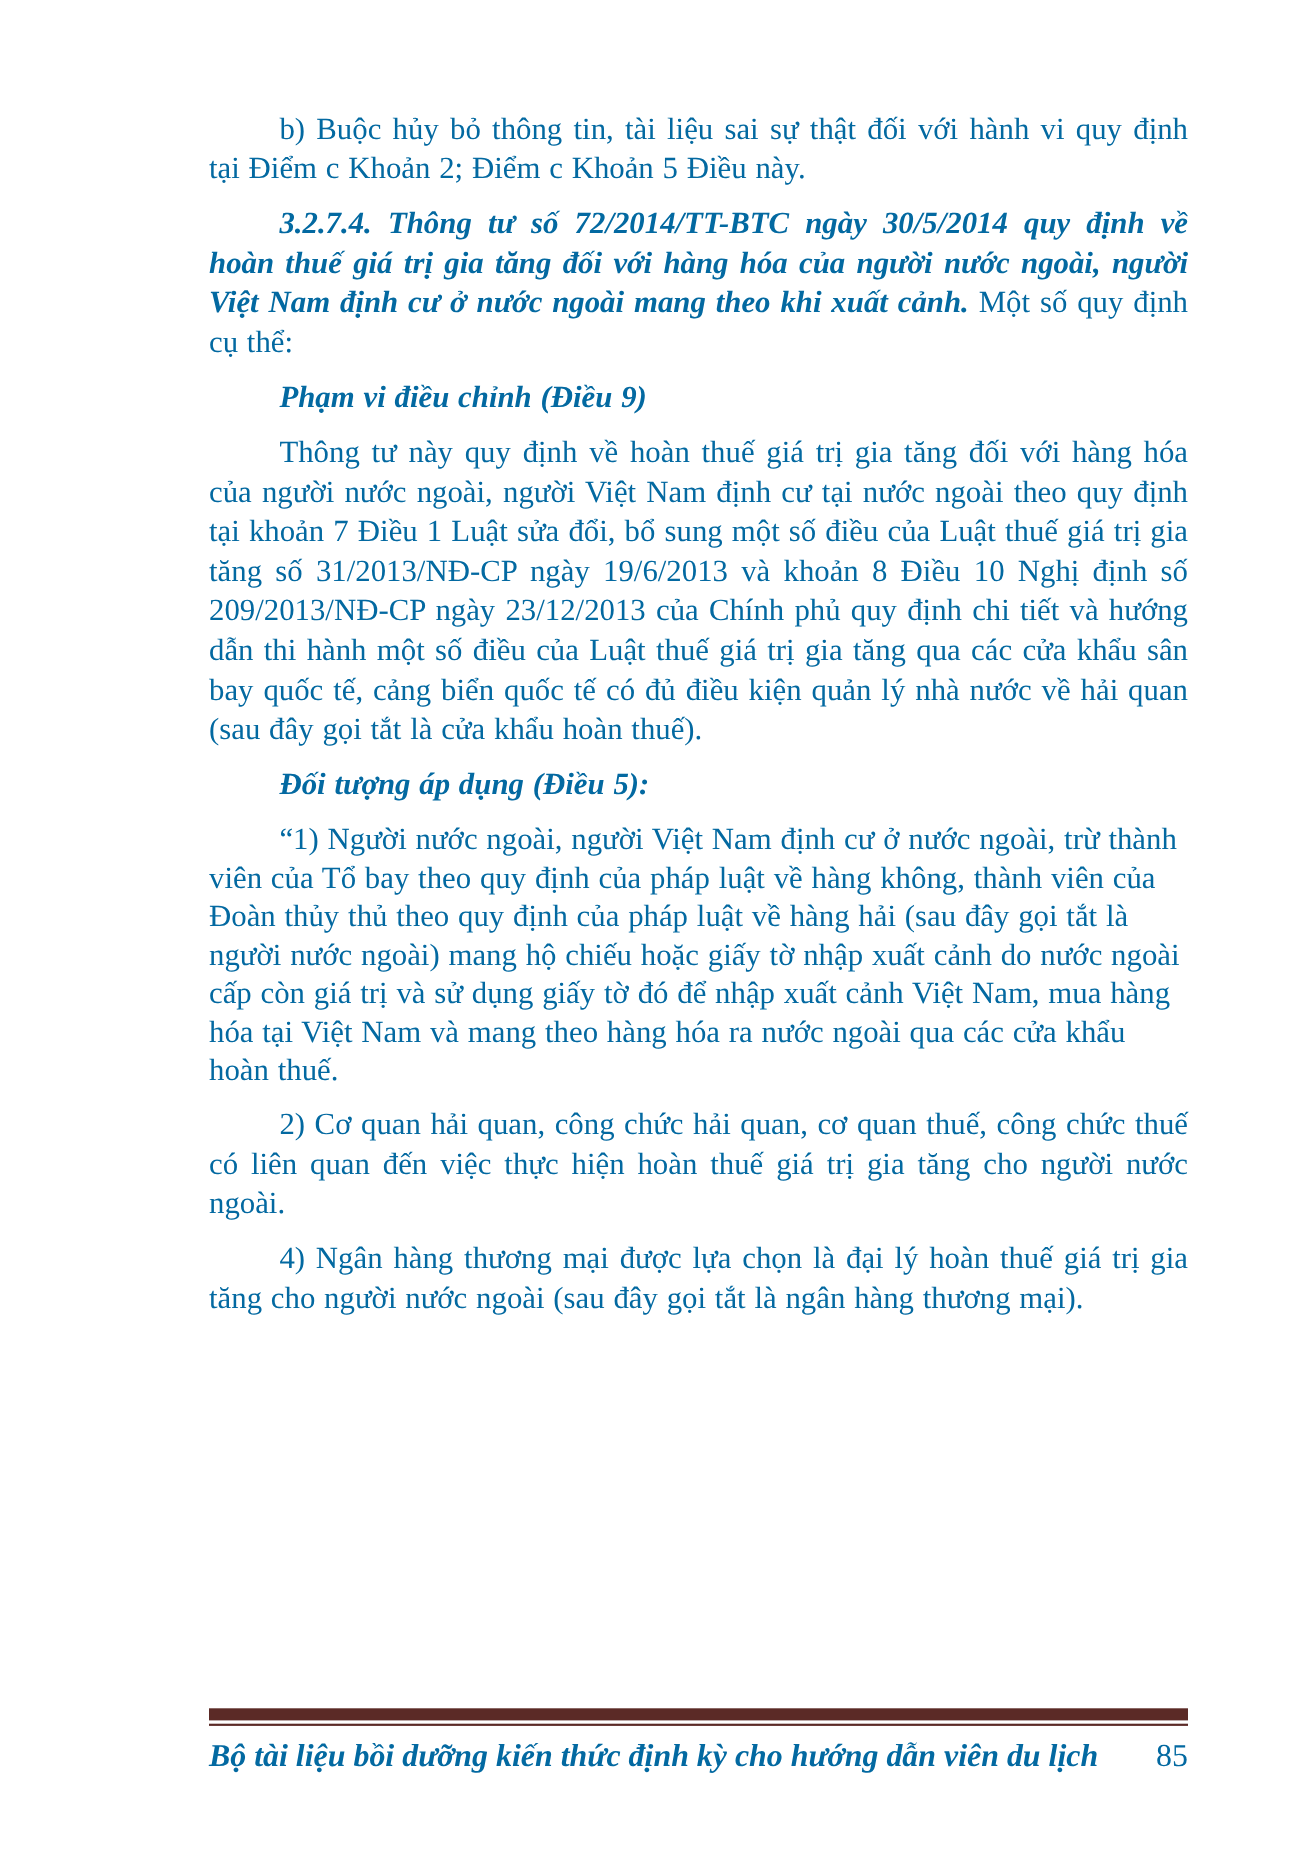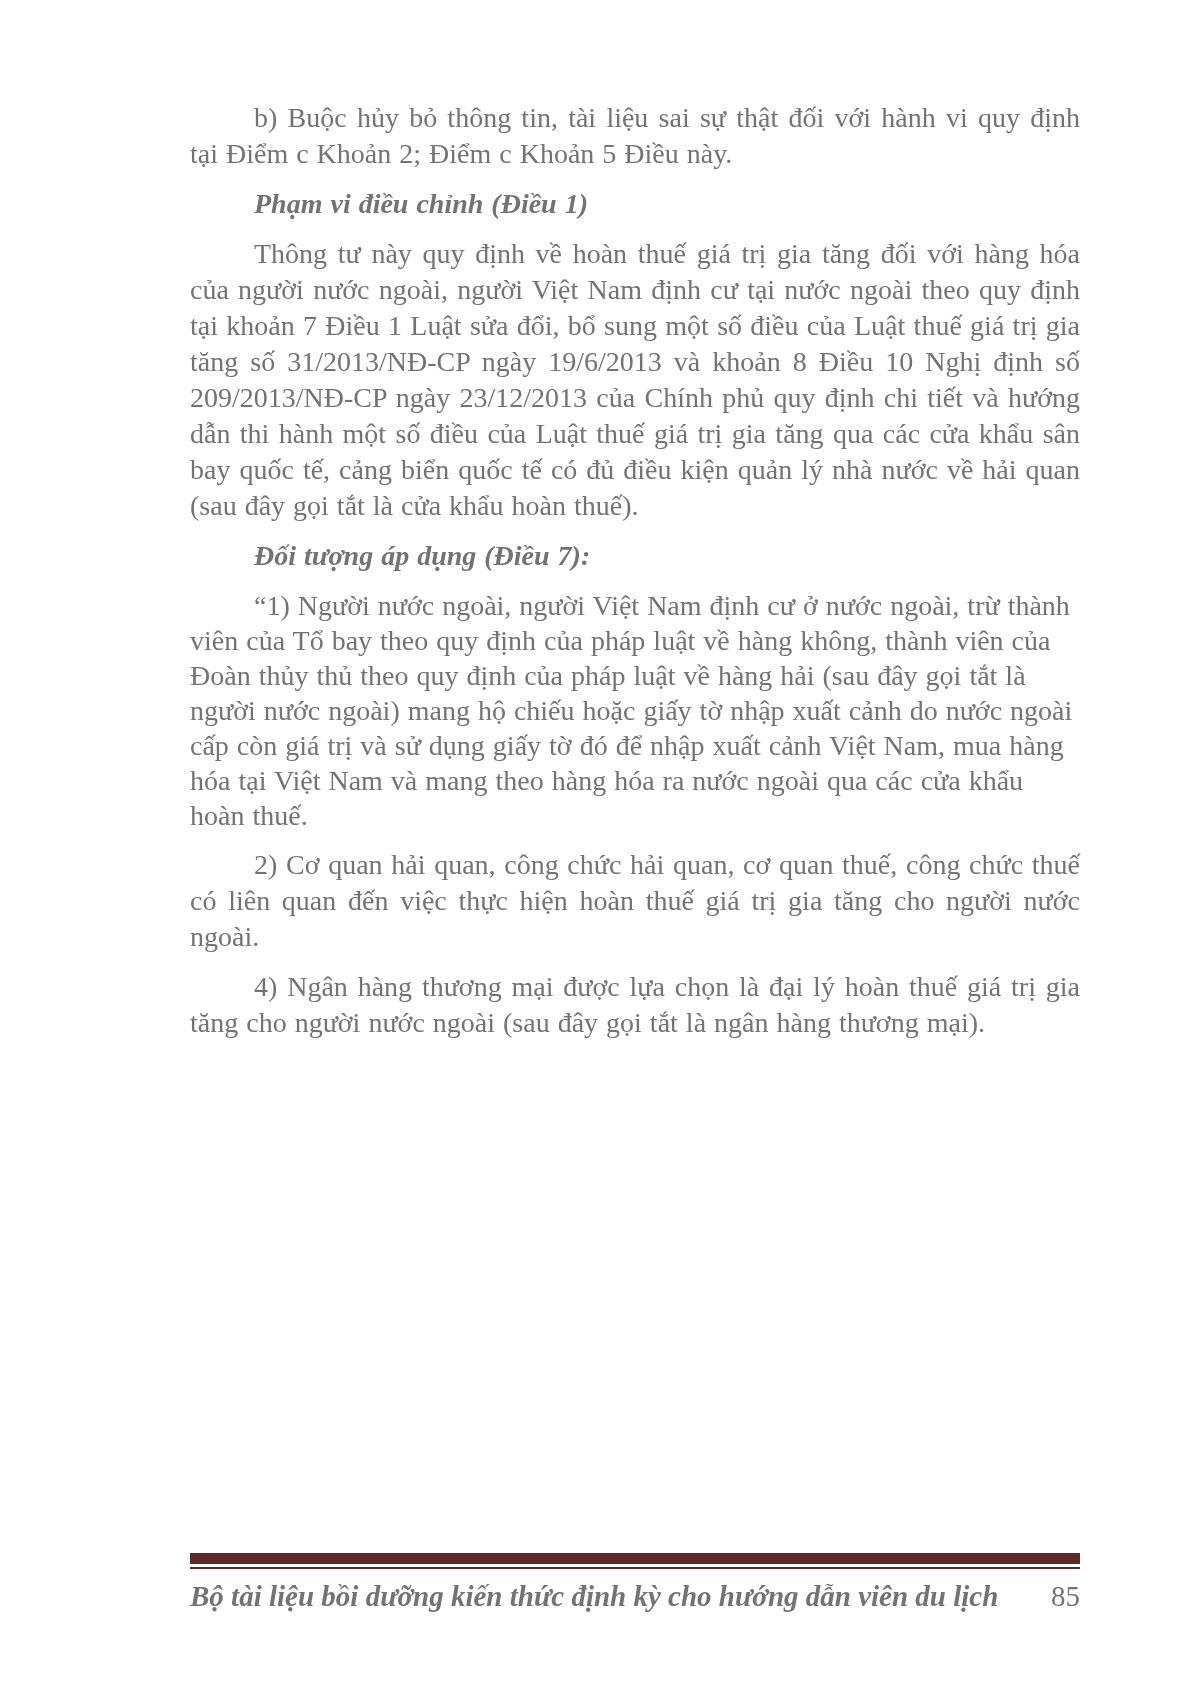--- a/index.html
+++ b/index.html
@@ -2,21 +2,21 @@
 <html lang="vi"><head>
 <meta charset="utf-8">
 <style>
   html,body { margin:0; padding:0; background:#ffffff; }
   .page {
     position:relative;
     width:1192px;
     height:1685px;
     background:#ffffff;
     font-family:"Liberation Serif","DejaVu Serif",serif;
-    color:#737373;
+    color:#0369a1;
     overflow:hidden;
   }
   .content {
     position:absolute;
     left:190px;
     top:100px;
     width:890px;
   }
   .content p {
     margin:0 0 14px 0;
@@ -56,26 +56,29 @@
 </head>
 <body>
 
 <div class="page">
 
   <div class="content">
 
     <p>b) Buộc hủy bỏ thông tin, tài liệu sai sự thật đối với hành vi quy định tại Điểm c Khoản 2; Điểm c Khoản 5 Điều này.</p>
 
 
+    <p class="heading">
+      <span class="bi">3.2.7.4. Thông tư số 72/2014/TT-BTC ngày 30/5/2014 quy định về hoàn thuế giá trị gia tăng đối với hàng hóa của người nước ngoài, người Việt Nam định cư ở nước ngoài mang theo khi xuất cảnh.</span><span class="reg"> Một số quy định cụ thể:</span>
+    </p>
 
-    <p class="subheading">Phạm vi điều chỉnh (Điều 1)</p>
+    <p class="subheading">Phạm vi điều chỉnh (Điều 9)</p>
 
     <p>Thông tư này quy định về hoàn thuế giá trị gia tăng đối với hàng hóa của người nước ngoài, người Việt Nam định cư tại nước ngoài theo quy định tại khoản 7 Điều 1 Luật sửa đổi, bổ sung một số điều của Luật thuế giá trị gia tăng số 31/2013/NĐ-CP ngày 19/6/2013 và khoản 8 Điều 10 Nghị định số 209/2013/NĐ-CP ngày 23/12/2013 của Chính phủ quy định chi tiết và hướng dẫn thi hành một số điều của Luật thuế giá trị gia tăng qua các cửa khẩu sân bay quốc tế, cảng biển quốc tế có đủ điều kiện quản lý nhà nước về hải quan (sau đây gọi tắt là cửa khẩu hoàn thuế).</p>
 
-    <p class="subheading">Đối tượng áp dụng (Điều 7):</p>
+    <p class="subheading">Đối tượng áp dụng (Điều 5):</p>
 
     <p class="left tight">“1) Người nước ngoài, người Việt Nam định cư ở nước ngoài, trừ thành viên của Tổ bay theo quy định của pháp luật về hàng không, thành viên của Đoàn thủy thủ theo quy định của pháp luật về hàng hải (sau đây gọi tắt là người nước ngoài) mang hộ chiếu hoặc giấy tờ nhập xuất cảnh do nước ngoài cấp còn giá trị và sử dụng giấy tờ đó để nhập xuất cảnh Việt Nam, mua hàng hóa tại Việt Nam và mang theo hàng hóa ra nước ngoài qua các cửa khẩu hoàn thuế.</p>
 
     <p>2) Cơ quan hải quan, công chức hải quan, cơ quan thuế, công chức thuế có liên quan đến việc thực hiện hoàn thuế giá trị gia tăng cho người nước ngoài.</p>
 
 
     <p>4) Ngân hàng thương mại được lựa chọn là đại lý hoàn thuế giá trị gia tăng cho người nước ngoài (sau đây gọi tắt là ngân hàng thương mại).</p>
 
   </div>
 

